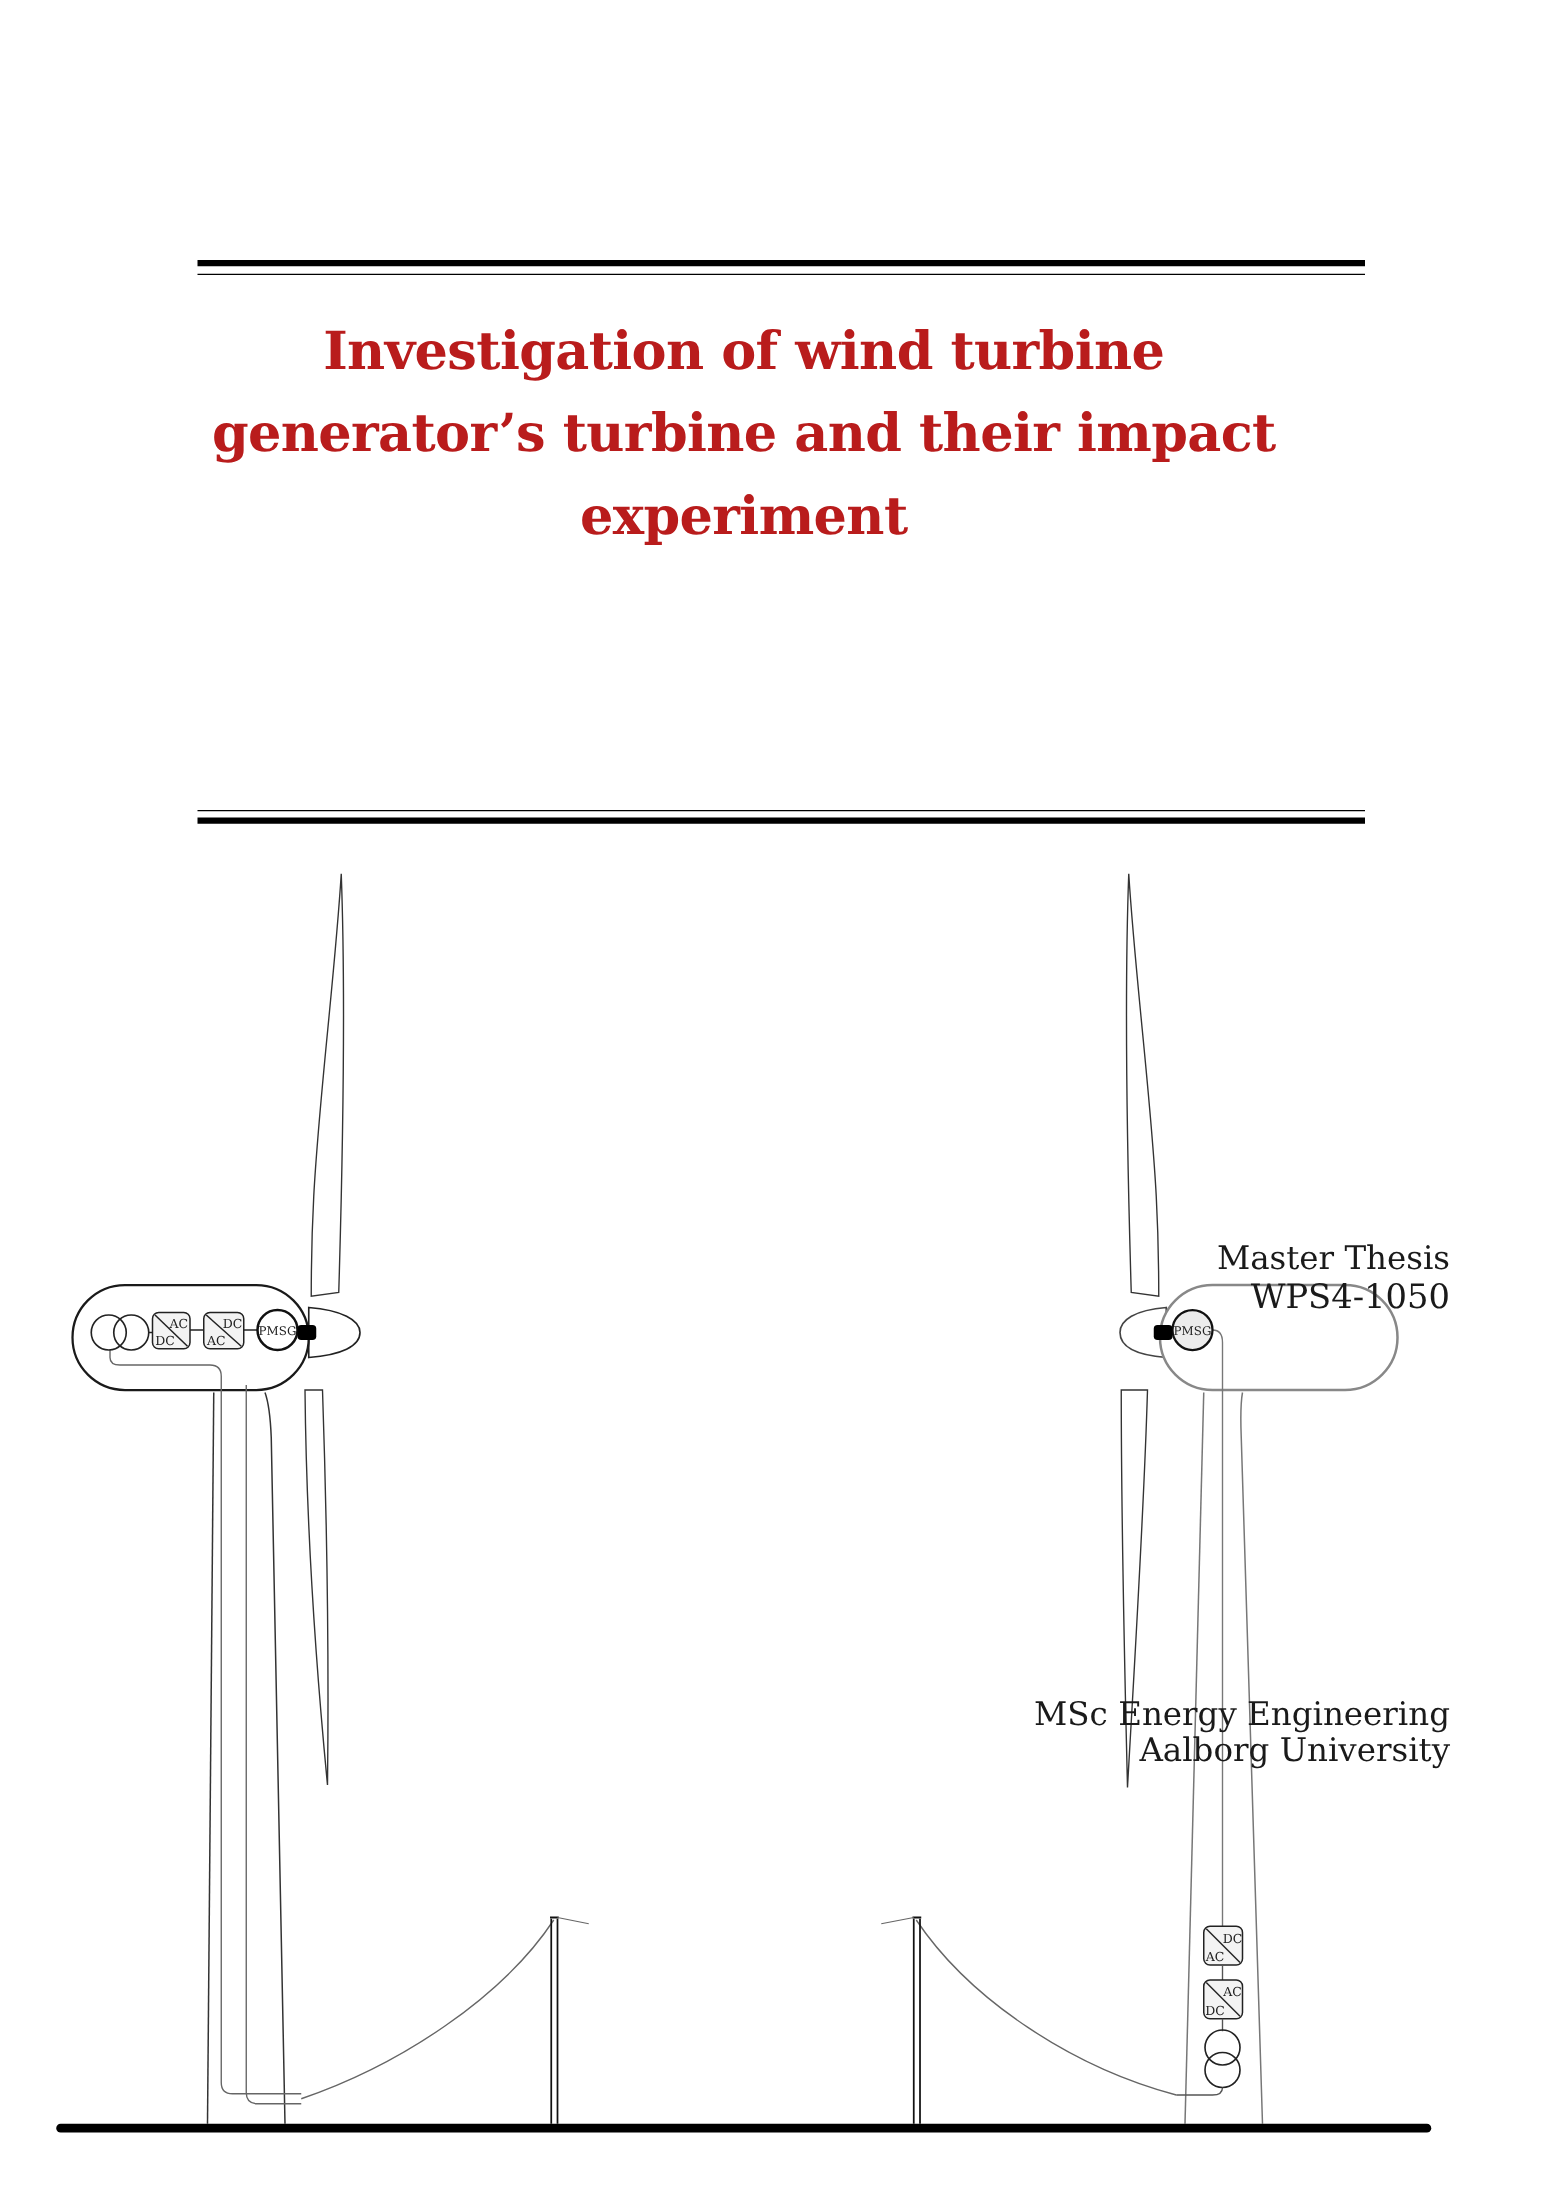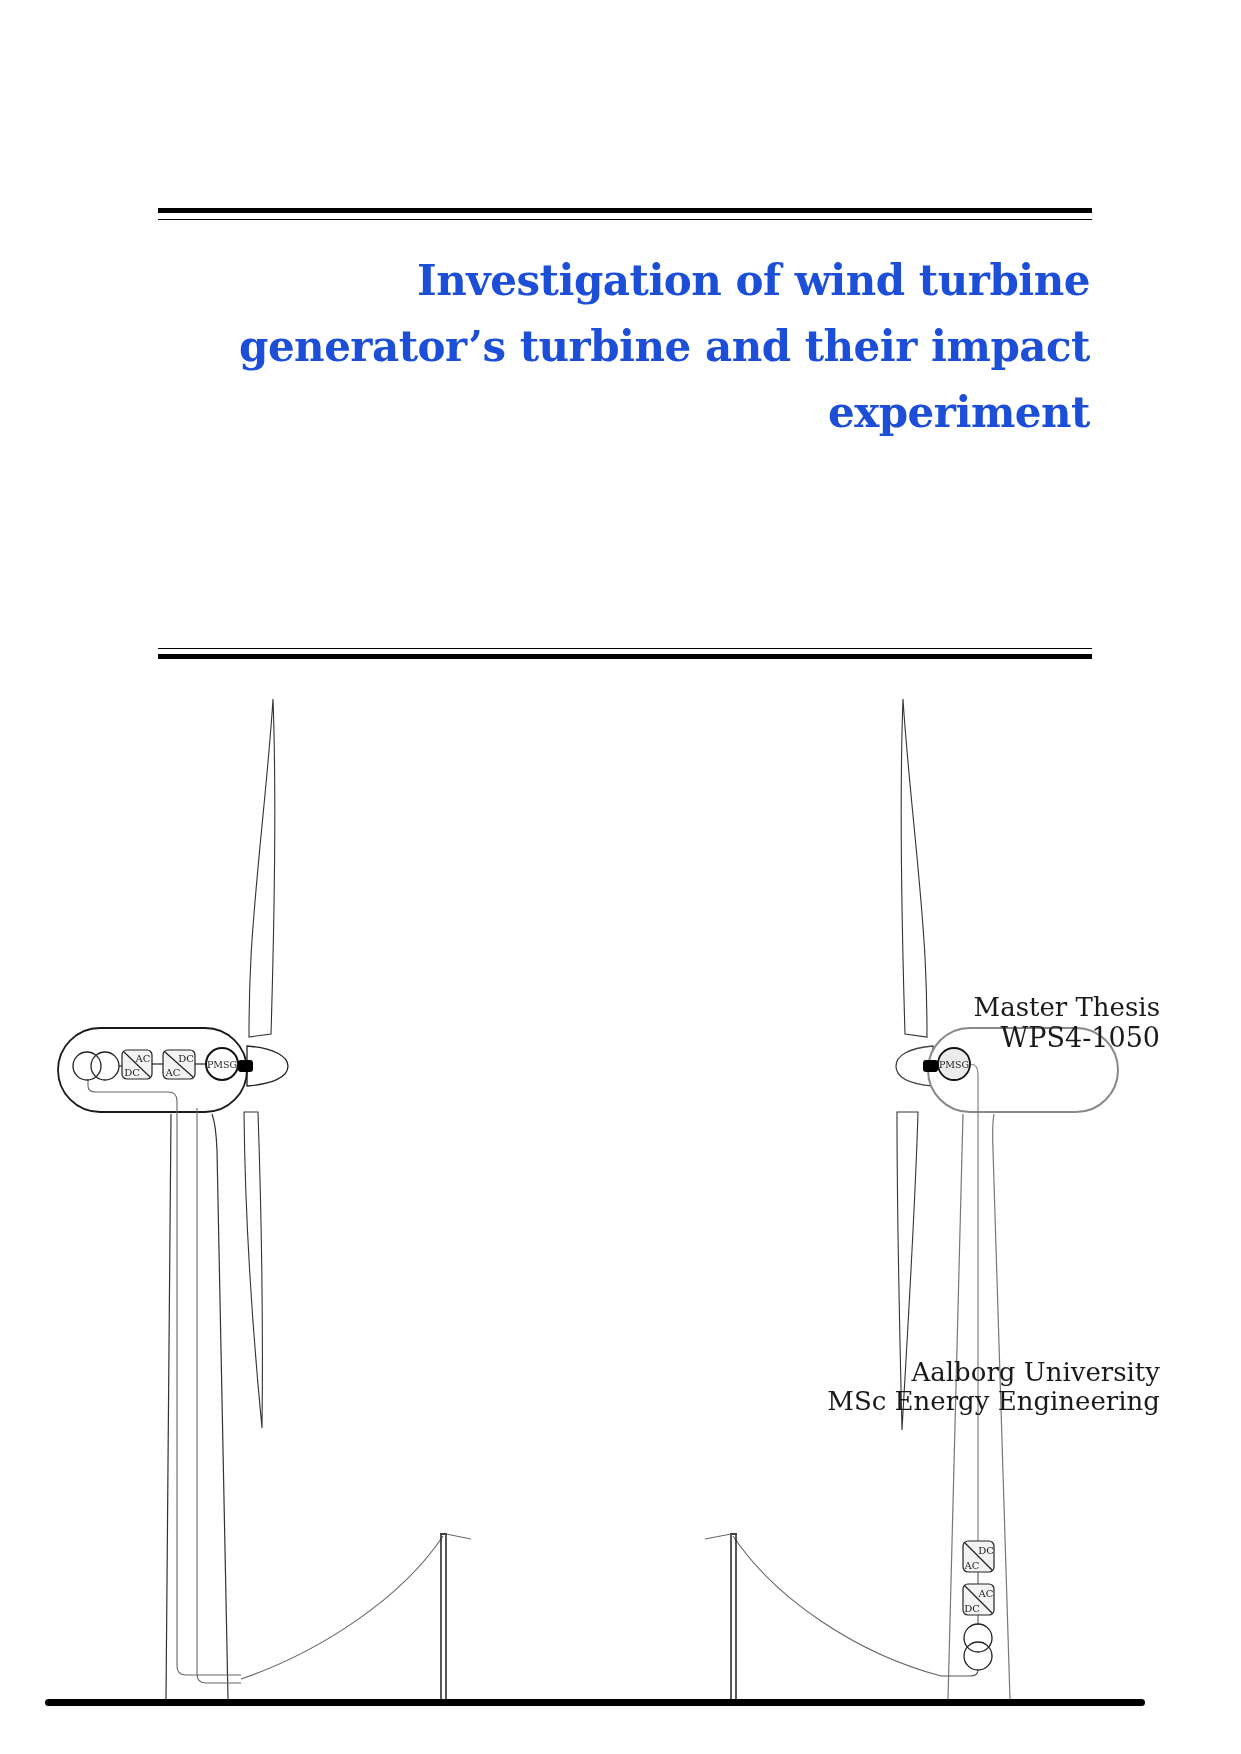--- a/index.html
+++ b/index.html
@@ -8,22 +8,22 @@
     font-family:"DejaVu Serif","Liberation Serif",serif;color:#000;
     overflow:hidden;
   }
   .rule{position:absolute;background:#000;}
   #rule-top-thick{left:158px;top:208px;width:934px;height:5px;}
   #rule-top-thin{left:158px;top:219px;width:934px;height:1.4px;}
   #rule-bottom-thin{left:158px;top:648px;width:934px;height:1.4px;}
   #rule-bottom-thick{left:158px;top:654px;width:934px;height:5px;}
   .title-block{
     position:absolute;left:100px;top:248px;width:990px;
-    text-align:right;font-weight:bold;font-size:42px;line-height:66px;
-    letter-spacing:-0.5px;color:#1d4ed8;
+    text-align:center;font-weight:bold;font-size:42px;line-height:66px;
+    letter-spacing:-0.5px;color:#b91c1c;
   }
   .center-col{position:absolute;left:0;width:1160px;text-align:right;}
   #thesis-type{top:992px;font-size:26px;color:#1a1a1a;}
   #project-id{top:1022px;font-size:27px;color:#1a1a1a;}
   #uni-block{top:1358px;font-size:26px;line-height:29px;color:#1a1a1a;}
   #figure-svg{position:absolute;left:0;top:0;width:1241px;height:1754px;}
   svg text{font-family:"DejaVu Serif","Liberation Serif",serif;fill:#222;}
   svg .lbl{font-size:10px;}
   svg .pmsg{font-size:9.5px;}
 </style>
@@ -150,15 +150,15 @@
     </g>
   </g>
 
   <rect x="45" y="1699" width="1100" height="7" rx="3.5" fill="#000"></rect>
 </svg>
 
 <div class="center-col" id="thesis-type">Master Thesis</div>
 <div class="center-col" id="project-id">WPS4-1050</div>
 
 <div class="center-col" id="uni-block">
+  <div>MSc Energy Engineering</div>
   <div>Aalborg University</div>
-  <div>MSc Energy Engineering</div>
 </div>
 
 </body></html>

